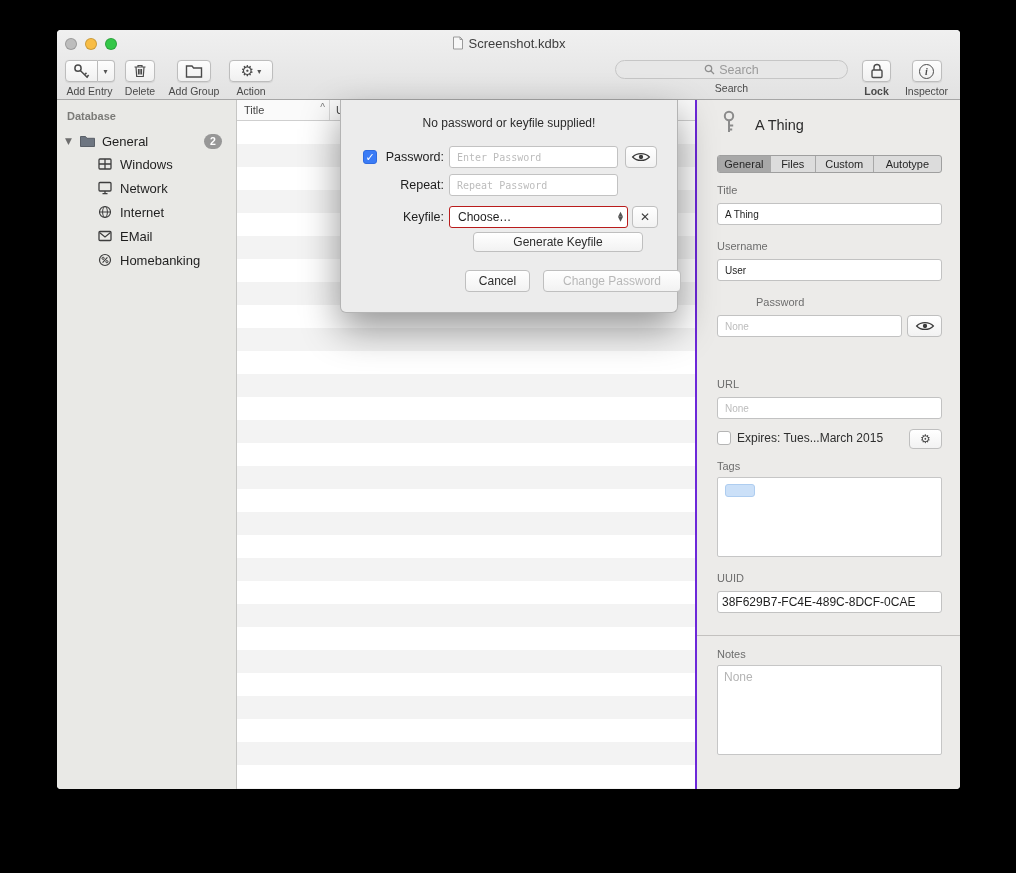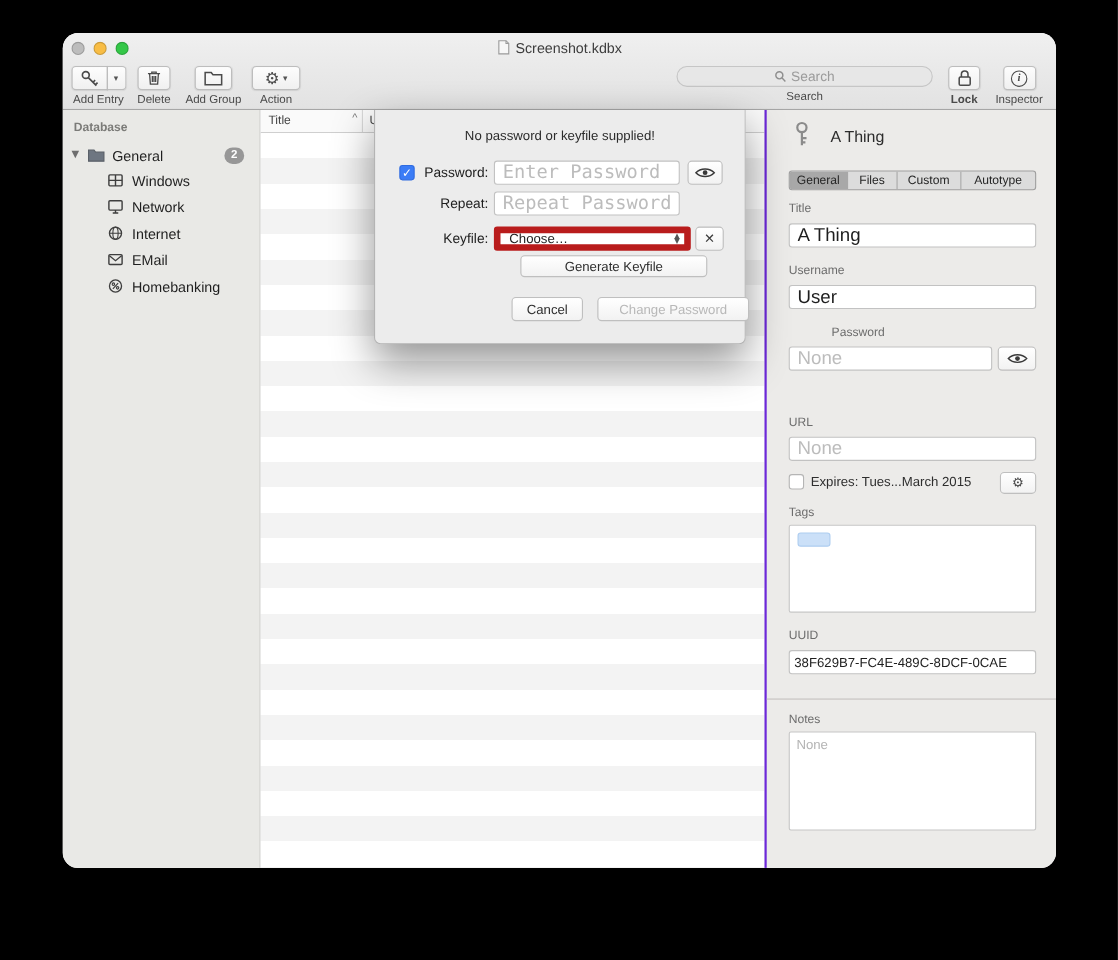--- a/index.html
+++ b/index.html
@@ -2,21 +2,21 @@
 <html><head>
 <meta charset="utf-8">
 <style>
   * { margin:0; padding:0; box-sizing:border-box; }
   html,body { background:#000; }
   body { font-family:"Liberation Sans", sans-serif; -webkit-font-smoothing:antialiased; }
   .screen { position:relative; width:1016px; height:873px; background:#000; overflow:hidden; }
 
   
   .window { position:absolute; left:57px; top:30px; width:903px; height:759px;
-            border-radius:14px; overflow:hidden; background:#fff;
+            border-radius:4px; overflow:hidden; background:#fff;
             box-shadow:0 28px 70px rgba(0,0,0,.65), 0 0 0 1px rgba(0,0,0,.35); }
 
   .chrome { position:absolute; left:0; top:0; right:0; height:70px;
             background:linear-gradient(#f0f0f0,#e2e2e2); border-bottom:1px solid #a6a6a6; }
 
   .traffic { position:absolute; top:8px; width:12px; height:12px; border-radius:50%;
              border:1px solid rgba(0,0,0,.18); }
   .t-close { left:8px;  background:#bdbdbd; }
   .t-min   { left:28px; background:#f8bd45; }
   .t-zoom  { left:48px; background:#34c748; }
@@ -72,31 +72,31 @@
            border-radius:0 0 6px 6px; box-shadow:0 16px 38px rgba(0,0,0,.42); }
   .sheet-msg { position:absolute; top:16px; left:0; right:0; text-align:center;
                font-size:12px; color:#2b2b2b; }
   .sh-label { position:absolute; right:233px; height:22px; line-height:22px;
               font-size:12.5px; color:#1d1d1d; white-space:nowrap; }
   .checkbox { position:absolute; width:14px; height:14px; border-radius:3px; }
   .cb-on { background:#3b7cf6; border:1px solid #2f6be0; color:#fff;
            font-family:"DejaVu Sans", sans-serif; font-size:11px; line-height:13px; text-align:center; }
   .cb-off { background:#fff; border:1px solid #b5b5b5; }
   .txt-field { position:absolute; height:22px; background:#fff; border:1px solid #c2c2c2;
-               border-radius:3px; padding:0 7px; font-size:17px; color:#1e1e1e; outline:none; }
+               border-radius:3px; padding:0 7px; font-size:10px; color:#1e1e1e; outline:none; }
   .mono { font-family:"DejaVu Sans Mono", monospace; }
   .txt-field::placeholder { color:#bcbcbc; }
   .icon-btn { position:absolute; display:flex; align-items:center; justify-content:center;
               background:linear-gradient(#ffffff,#f2f2f2); border:1px solid #bfbfbf;
               border-radius:4px; }
   .push-btn { position:absolute; display:flex; align-items:center; justify-content:center;
               background:linear-gradient(#ffffff,#f2f2f2); border:1px solid #bfbfbf;
               border-radius:4px; font-size:12px; color:#2e2e2e;margin-left:24px; }
   .push-btn.disabled { color:#b8b8b8; }
-  .popup { position:absolute; height:22px; background:#fff; border:6px solid #b91c1c;
+  .popup { position:absolute; height:22px; background:#fff; border:1px solid #b91c1c;
            border-radius:3px; display:flex; align-items:center; padding:0 4px 0 8px;
            font-size:12px; color:#1e1e1e; }
   .popup-text { flex:1; }
   .stepper { display:flex; flex-direction:column; align-items:center; line-height:5px;
              font-family:"DejaVu Sans", sans-serif; font-size:6.5px; color:#555; }
   .x-glyph { font-family:"DejaVu Sans", sans-serif; font-size:12px; color:#3c3c3c; }
 
   
   .inspector { position:absolute; right:0; top:70px; bottom:0; width:265px;
                background:#ecebe9; border-left:2px solid #6d28d9; }

